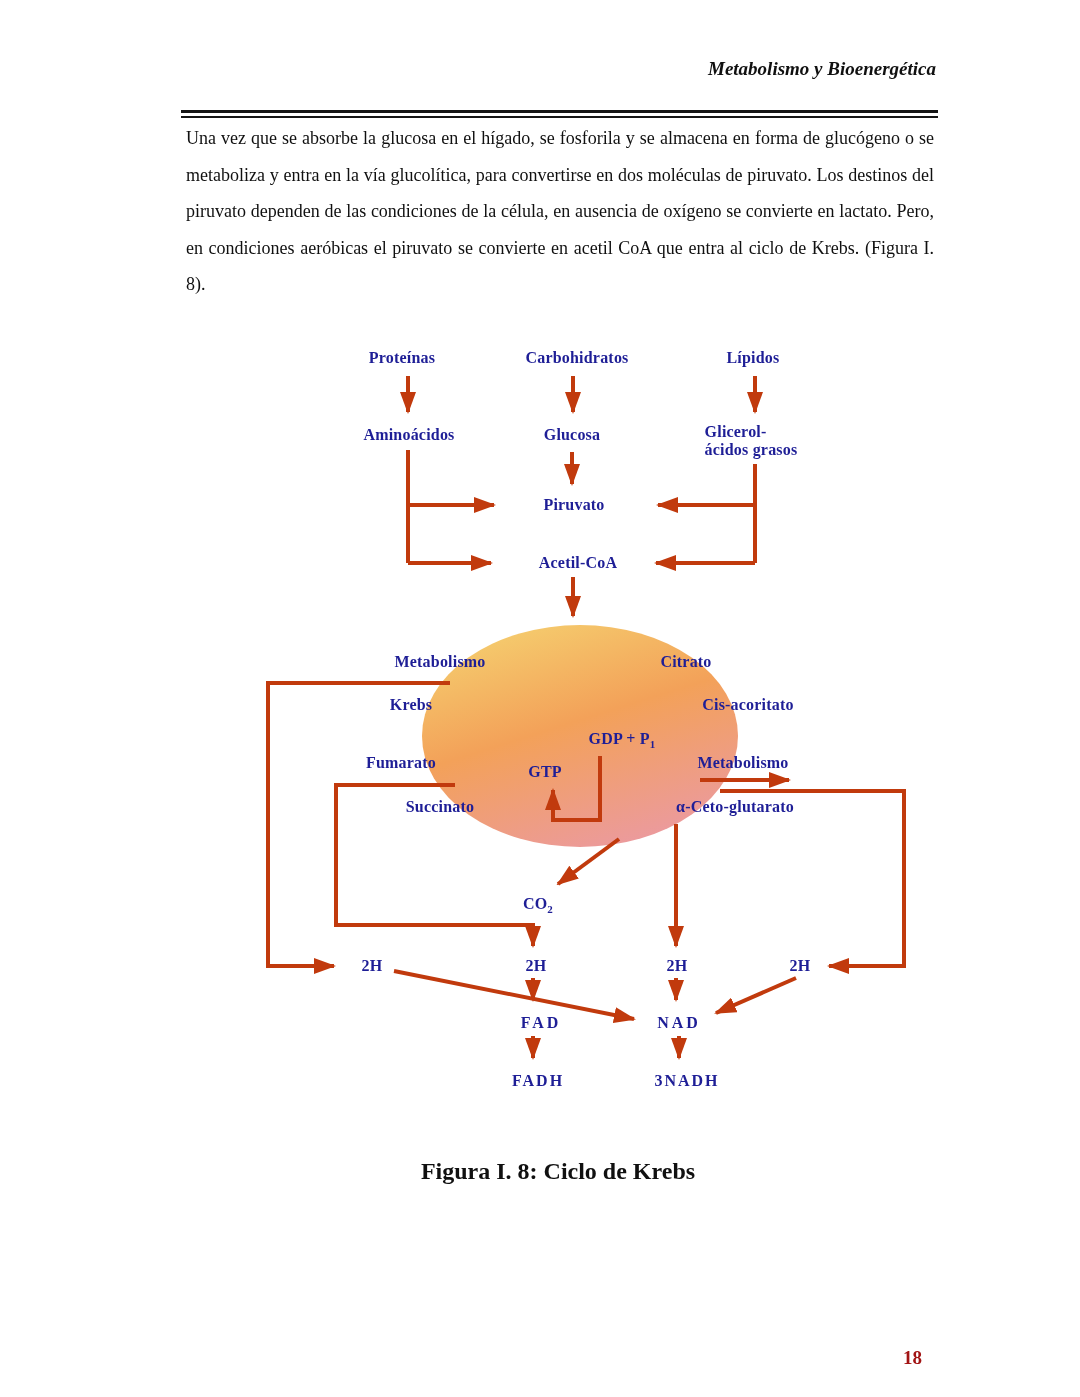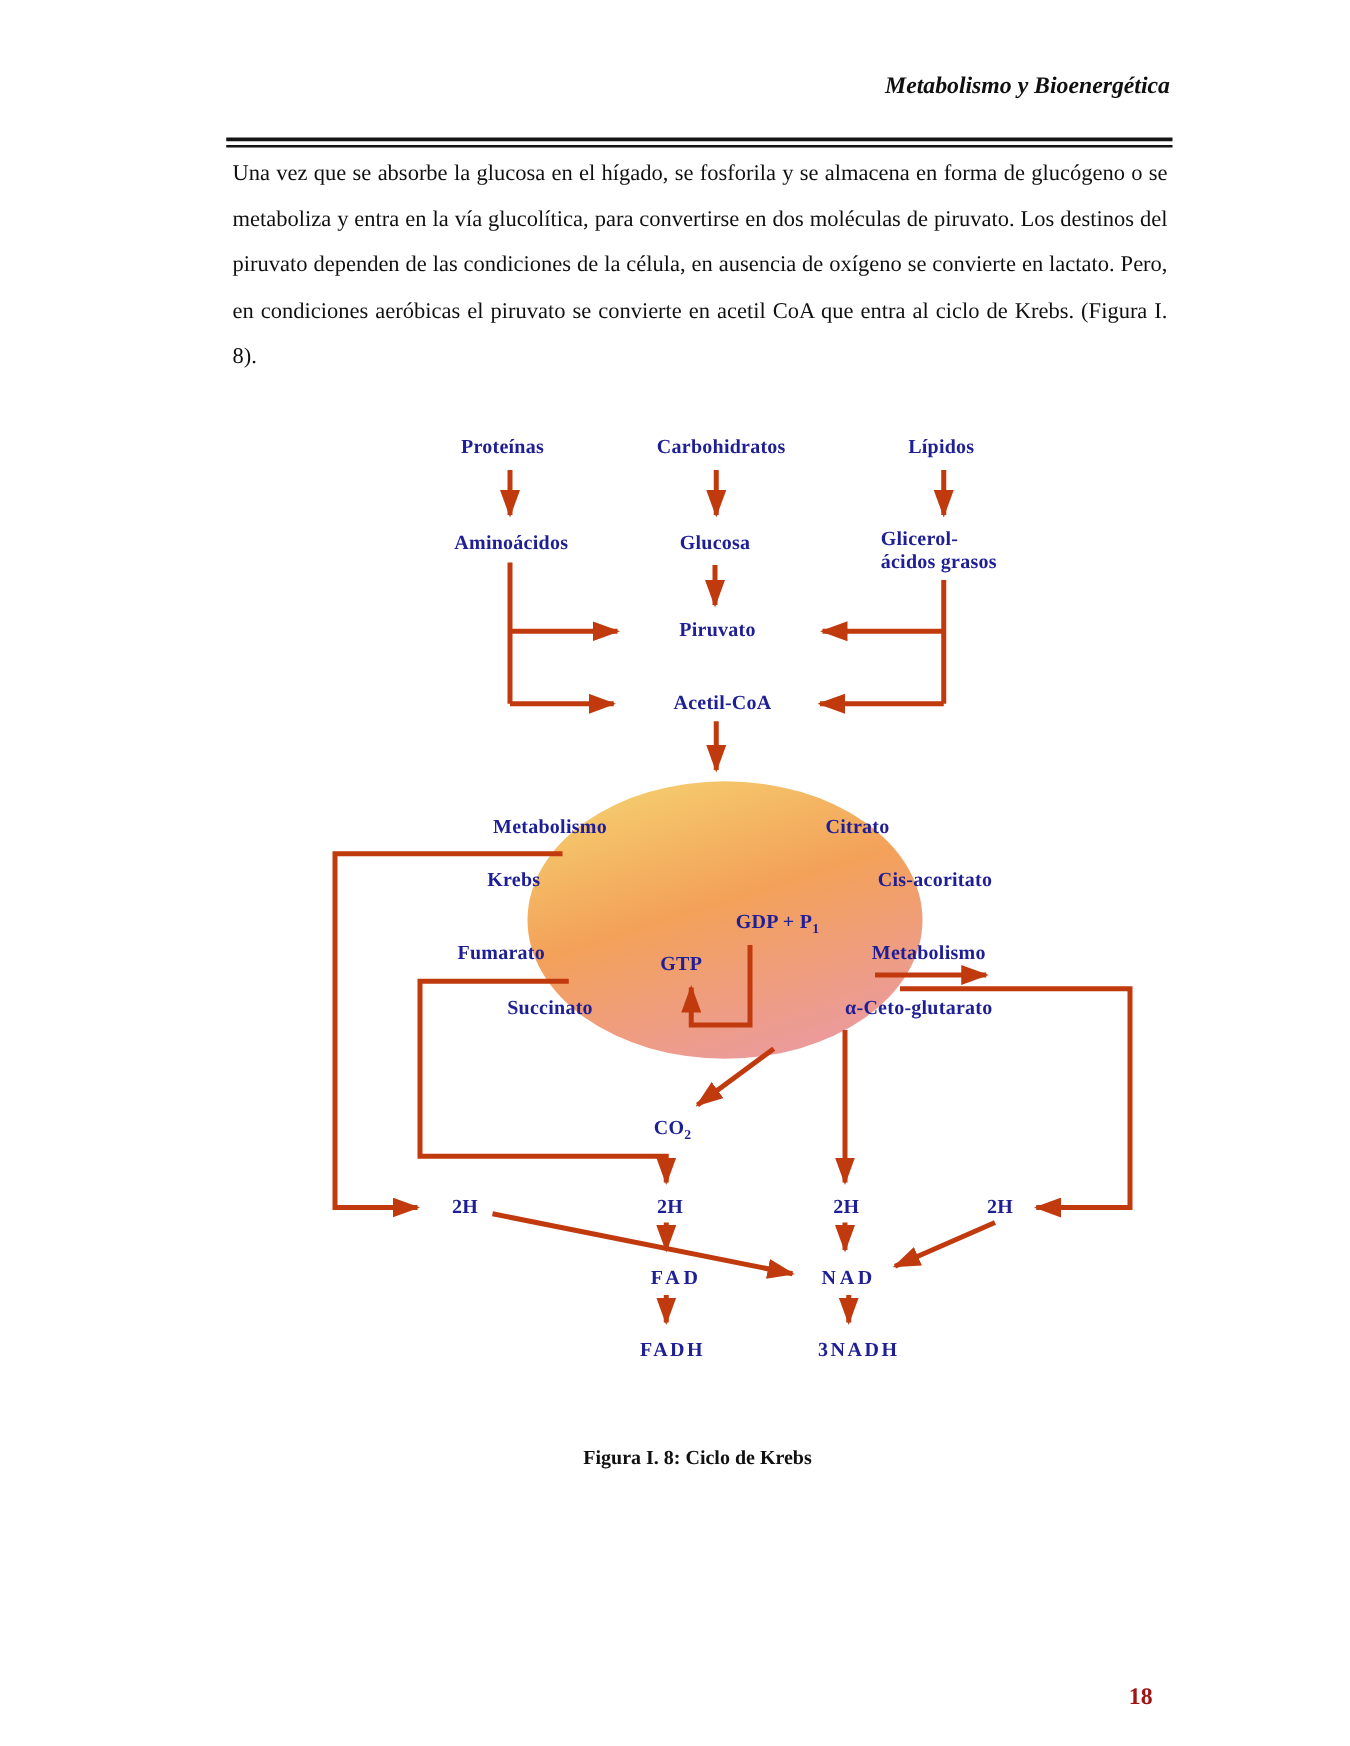--- a/index.html
+++ b/index.html
@@ -19,21 +19,21 @@
       font-family:Liberation Serif, serif;font-weight:bold;font-size:16px;
       color:var(--label,#1e1e96);white-space:nowrap;letter-spacing:0.2px;line-height:18px;
       text-align:left;}
   .dl .sub{font-size:11px;vertical-align:-4px;}
 
   svg.arrows{position:absolute;left:0;top:0;pointer-events:none;}
   svg.arrows path.arrow{stroke:var(--arrow,#c13a0d);stroke-width:4;fill:none;}
   svg.arrows marker path{fill:var(--arrow,#c13a0d);}
 
   .caption{position:absolute;top:1158px;left:180px;width:756px;text-align:center;
-           font-weight:bold;font-size:16px;color:#101010;}
+           font-weight:bold;font-size:24px;color:#101010;}
   .pageno{position:absolute;top:1303px;left:903px;font-weight:bold;font-size:19px;
           color:var(--pagenum,#a21414);margin-top:44px;}
 </style>
 </head>
 <body>
 
 <div class="page">
 
   <div class="header">
     <div>Metabolismo y Bioenergética</div>

